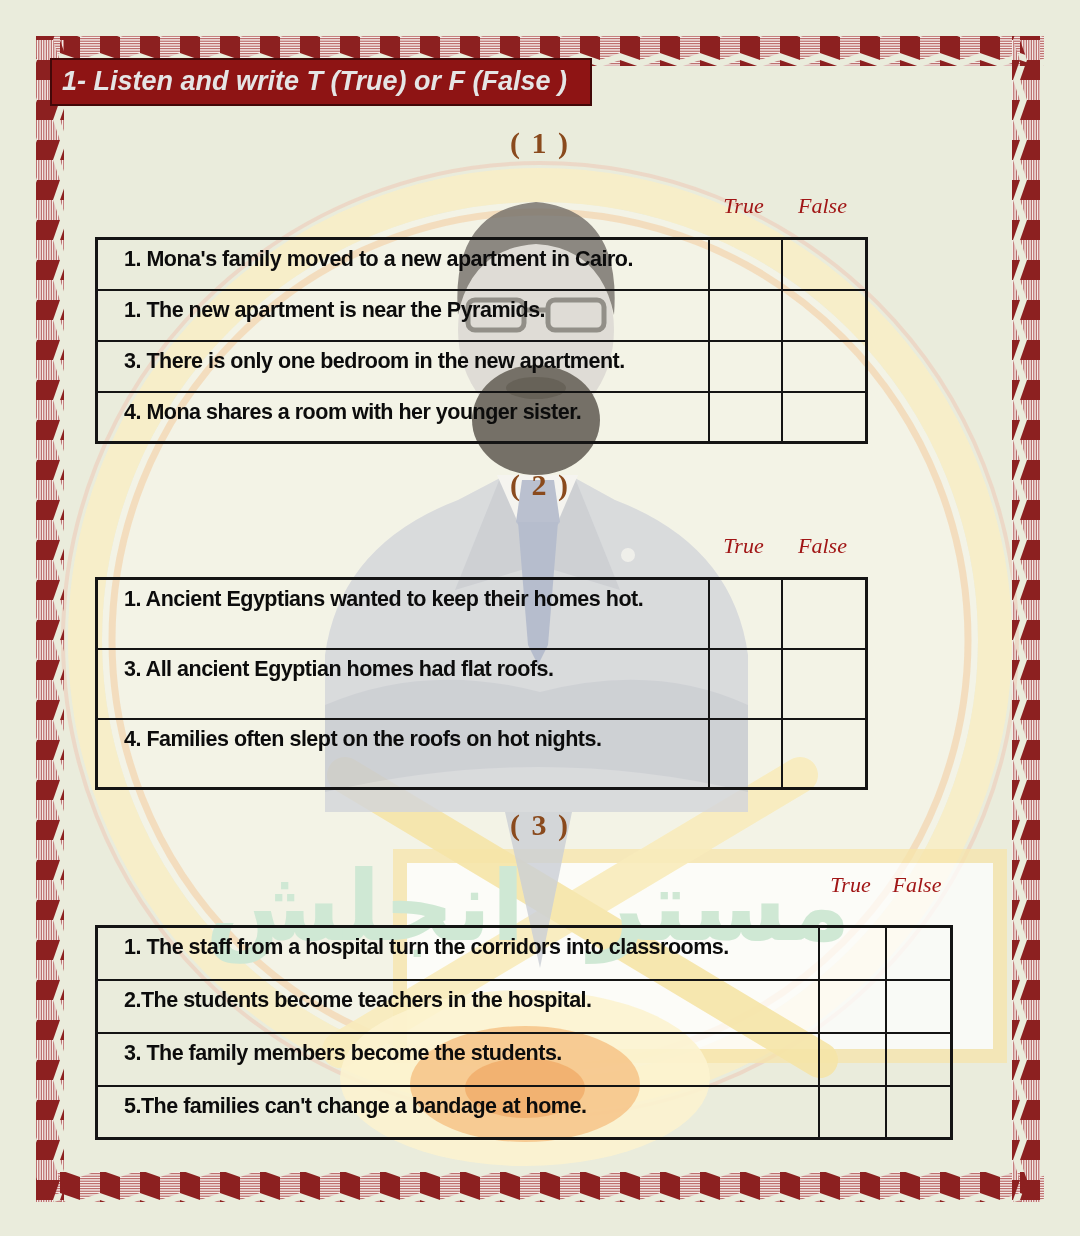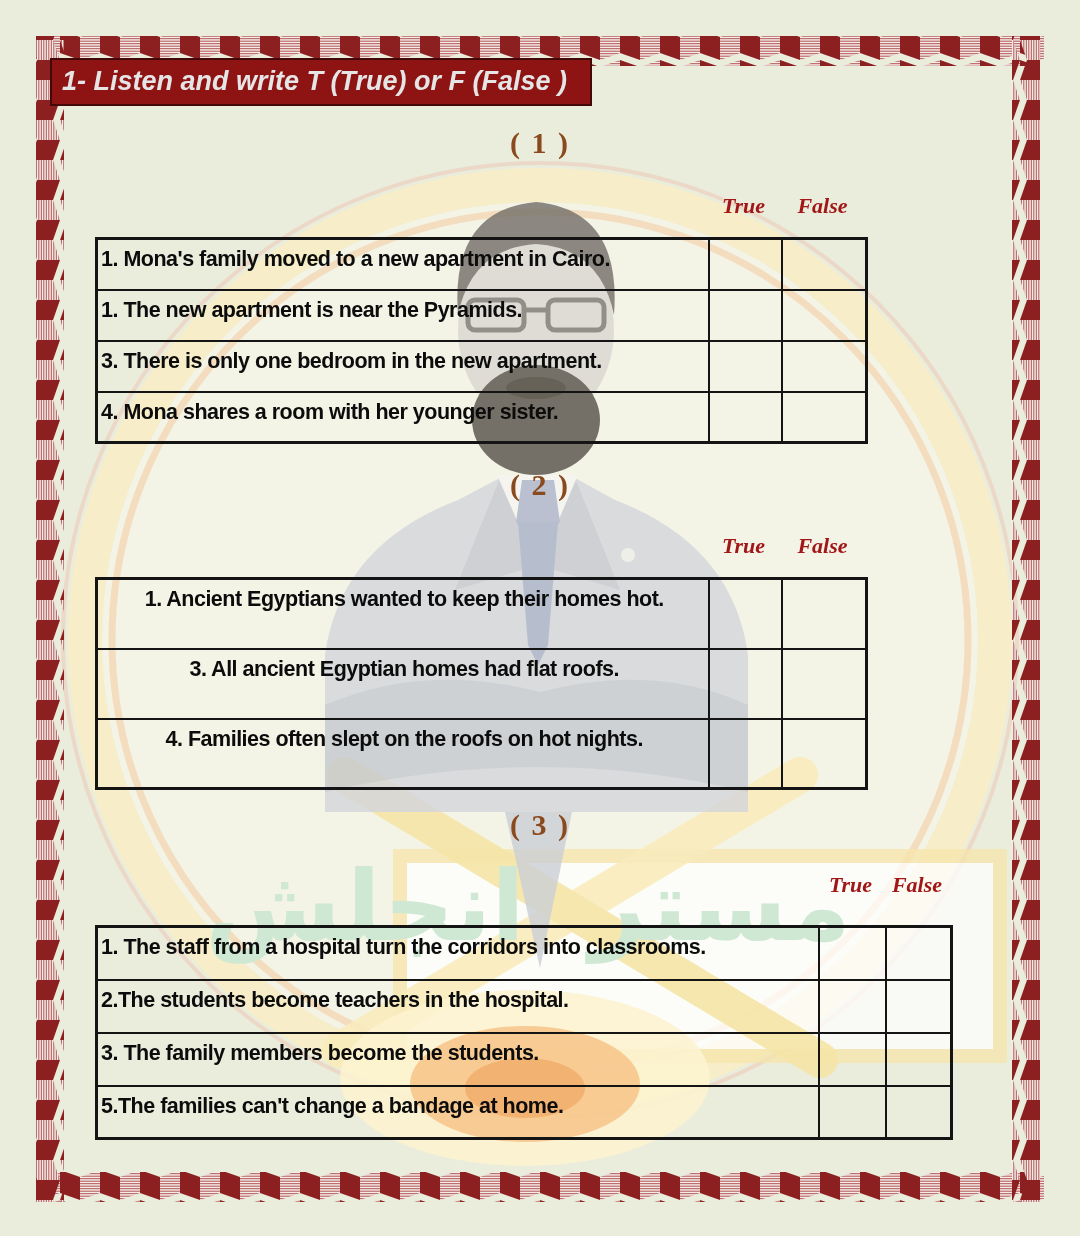--- a/index.html
+++ b/index.html
@@ -19,45 +19,45 @@
     color:#e5e5e5;font-weight:bold;font-style:italic;font-size:27px;
     line-height:42px;padding-left:10px;z-index:3;white-space:nowrap;
   }
   .secnum{
     position:absolute;left:0;width:1080px;text-align:center;
     font-family:"Liberation Serif",serif;font-weight:bold;
     font-size:30px;color:#8a4a1d;z-index:2;letter-spacing:2px;
   }
   .tfhead{
     position:absolute;display:flex;z-index:2;
-    font-family:"Liberation Serif",serif;font-weight:bold;font-style:italic;
+    font-family:"Liberation Serif",serif;font-weight:normal;font-style:italic;
     font-size:22px;color:#a11616;
   }
   .tfhead span{display:block;text-align:center;}
   .tf12{left:707px;}
   .tf12 .tft{width:73px;}
   .tf12 .tff{width:85px;}
   .tf3{left:817px;}
   .tf3 .tft{width:67px;}
   .tf3 .tff{width:66px;}
 
   table.qtable{
     position:absolute;border-collapse:collapse;table-layout:fixed;
     z-index:2;background:transparent;border:3px solid #141414;
   }
   table.qtable td{
     border:2px solid #141414;
     font-weight:bold;font-size:21.5px;letter-spacing:-0.5px;color:#0c0c0c;
-    vertical-align:top;padding:7px 0 0 3px;white-space:nowrap;overflow:visible;
+    vertical-align:top;padding:7px 0 0 26px;white-space:nowrap;overflow:visible;
   }
   td.ans{padding:0;}
   #t1{left:95px;top:237px;width:770px;height:206px;}
   #t1 tr{height:51px;}
   #t2{left:95px;top:577px;width:770px;height:213px;}
-  #t2 tr{height:66px;text-align:center;}
+  #t2 tr{height:66px;}
   #t3{left:95px;top:925px;width:855px;height:213px;border-radius:9px;}
   #t3 tr{height:53px;}
 </style>
 </head>
 <body>
 
 <svg class="layer wm" viewBox="0 0 1080 1236" xmlns="http://www.w3.org/2000/svg" aria-hidden="true">
 
   <g>
     <circle cx="540" cy="640" r="438" fill="#fffdf2" opacity="0.45"></circle>

